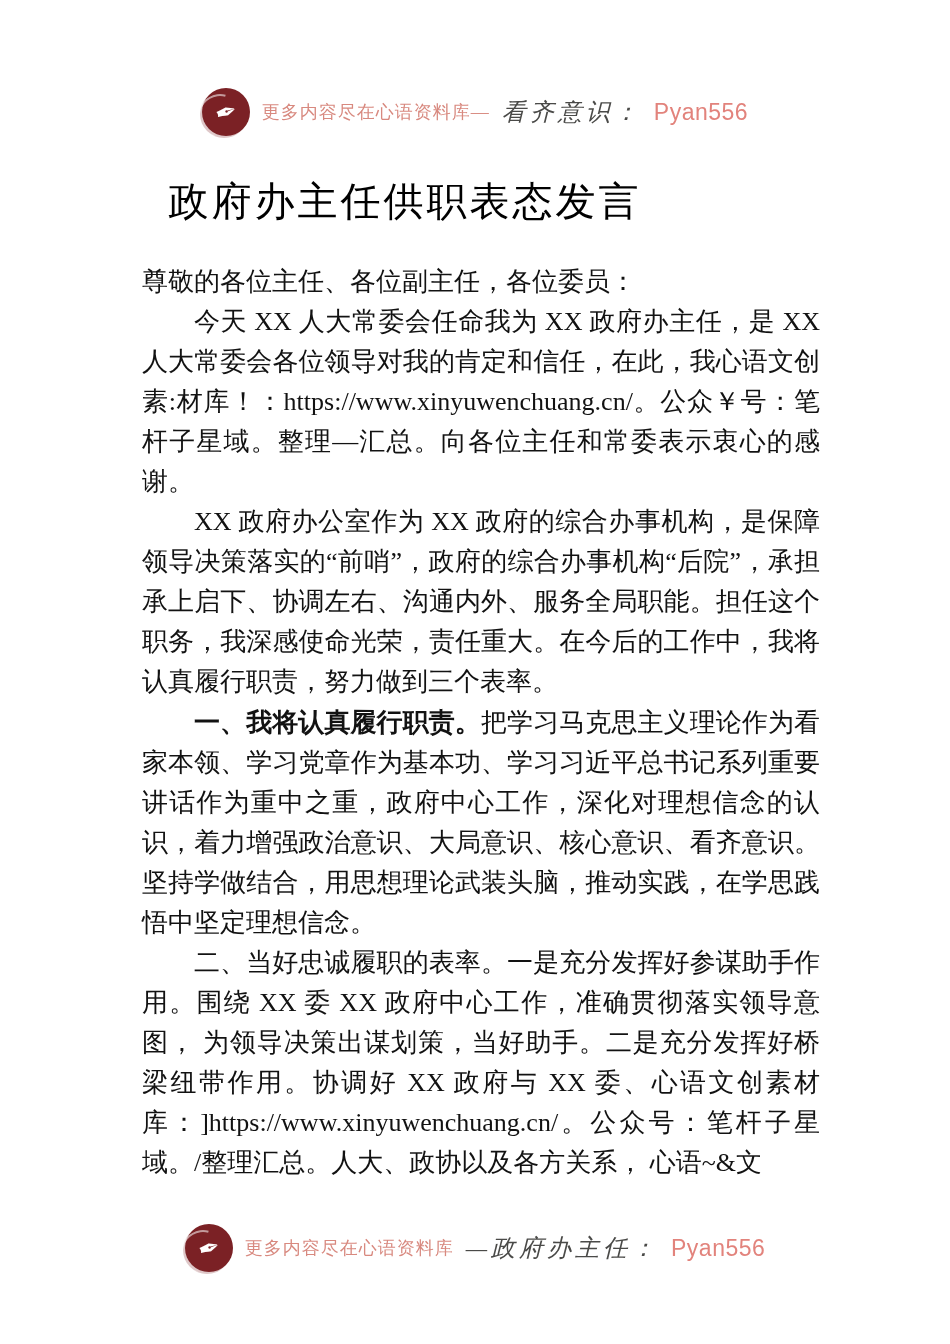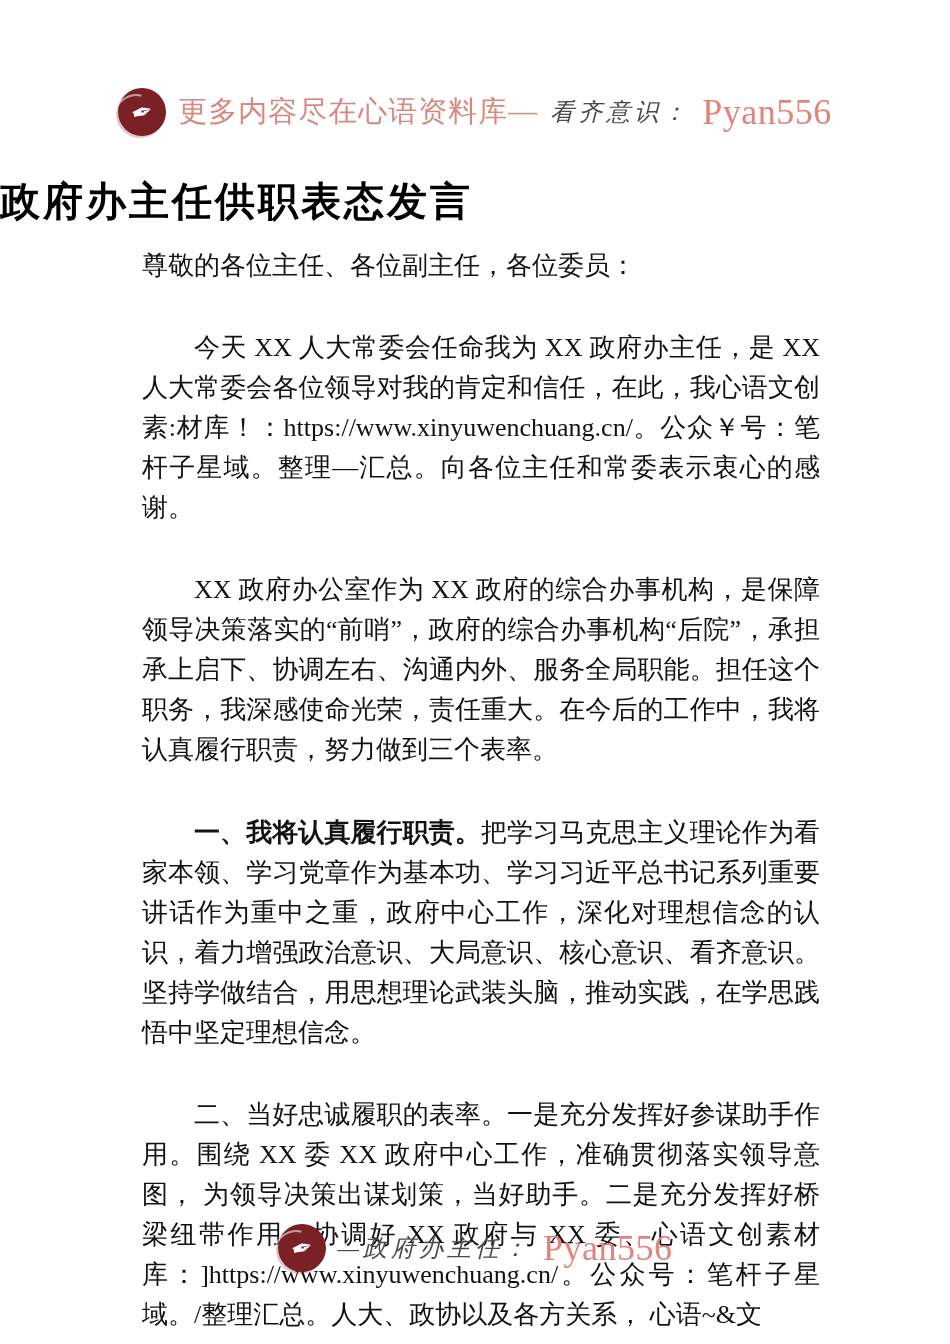--- a/index.html
+++ b/index.html
@@ -52,69 +52,69 @@
   .logo .swirl {
     position: absolute;
     left: -4px; top: 6px;
     width: 40px; height: 40px;
     border: 2px solid rgba(255,255,255,0.55);
     border-color: rgba(255,255,255,0.55) transparent transparent rgba(255,255,255,0.35);
     border-radius: 50%;
     transform: rotate(-30deg);
   }
   .brand-text {
-    font-size: 29px;
+    font-size: 18px;
     color: var(--brand-color, #d8897f);
     letter-spacing: 1px;
     white-space: nowrap;
   }
   .wechat-label {
     font-size: 24px;
     color: var(--label-color, #4a4a48);
     font-style: italic;
     letter-spacing: 4px;
     white-space: nowrap;
   }
   .wechat-id {
-    font-size: 36px;
+    font-size: 23px;
     color: var(--id-color, #e2837c);
-    font-family: Liberation Serif, serif;
+    font-family: Liberation Sans, sans-serif;
     letter-spacing: 0.5px;
     white-space: nowrap;
     text-align: center;
   }
   
   .doc-title {
     position: absolute;
     top: 174px;
     left: 0;
     width: 810px;
+    text-align: center;
     font-size: 40px;
-    font-weight: 700;
+    font-weight: 400;
     letter-spacing: 3px;
     color: #000000;
   }
   
   .doc-body {
     position: absolute;
-    top: 246px;
+    top: 262px;
     left: 142px;
     width: 678px;
     font-size: 26px;
     line-height: 40px;
     text-align: justify;
     color: #121212;
   }
   .doc-body p.para {
     margin: 0;
     padding: 0;
   }
   .doc-body p.para.indent {
     text-indent: 2em;
-    margin-top: 42px;
   }
   .run { font-weight: normal; }
   .run.bold {
     font-weight: 700;
     font-family: "Liberation Sans", sans-serif;
   }
 </style>
 </head>
 <body>
 
@@ -138,17 +138,18 @@
       <p class="para indent"><span class="run">XX 政府办公室作为 XX 政府的综合办事机构，是保障领导决策落实的“前哨”，政府的综合办事机构“后院”，承担承上启下、协调左右、沟通内外、服务全局职能。担任这个职务，我深感使命光荣，责任重大。在今后的工作中，我将认真履行职责，努力做到三个表率。</span></p>
       <p class="para indent"><span class="run bold">一、我将认真履行职责。</span><span class="run">把学习马克思主义理论作为看家本领、学习党章作为基本功、学习习近平总书记系列重要讲话作为重中之重，政府中心工作，深化对理想信念的认识，着力增强政治意识、大局意识、核心意识、看齐意识。 坚持学做结合，用思想理论武装头脑，推动实践，在学思践悟中坚定理想信念。</span></p>
       <p class="para indent"><span class="run">二、当好忠诚履职的表率。一是充分发挥好参谋助手作用。围绕 XX 委 XX 政府中心工作，准确贯彻落实领导意图， 为领导决策出谋划策，当好助手。二是充分发挥好桥梁纽带作用。协调好 XX 政府与 XX 委、心语文创素材库：]https://www.xinyuwenchuang.cn/。公众号：笔杆子星域。/整理汇总。人大、政协以及各方关系， 心语~&amp;文</span></p>
     </div>
 
   <div class="brandbar bottom">
     <span class="logo">
       <span class="swirl"></span>
       <span class="nib">✒</span>
     </span>
+    <span class="brand-text">更多内容尽在心语资料库</span>
     <span class="wechat-label">—政府办主任：</span>
     <span class="wechat-id">Pyan556</span>
   </div>
 
 </div>
 
 </body></html>

